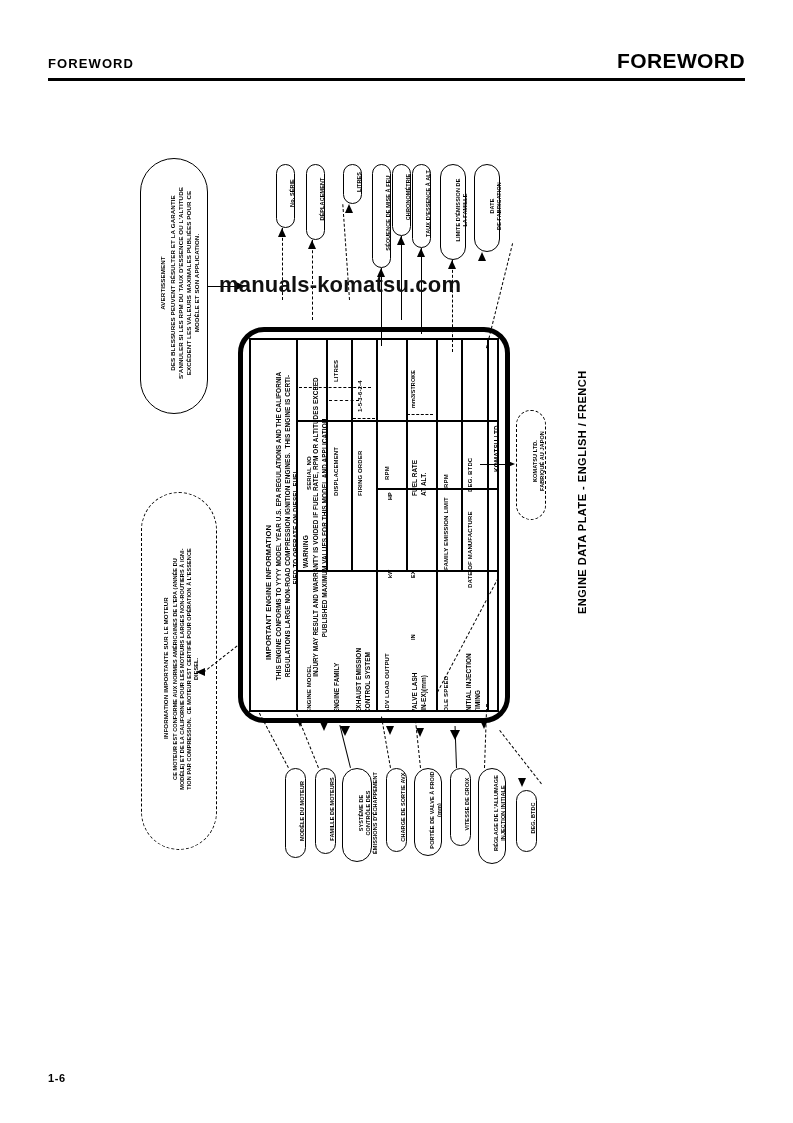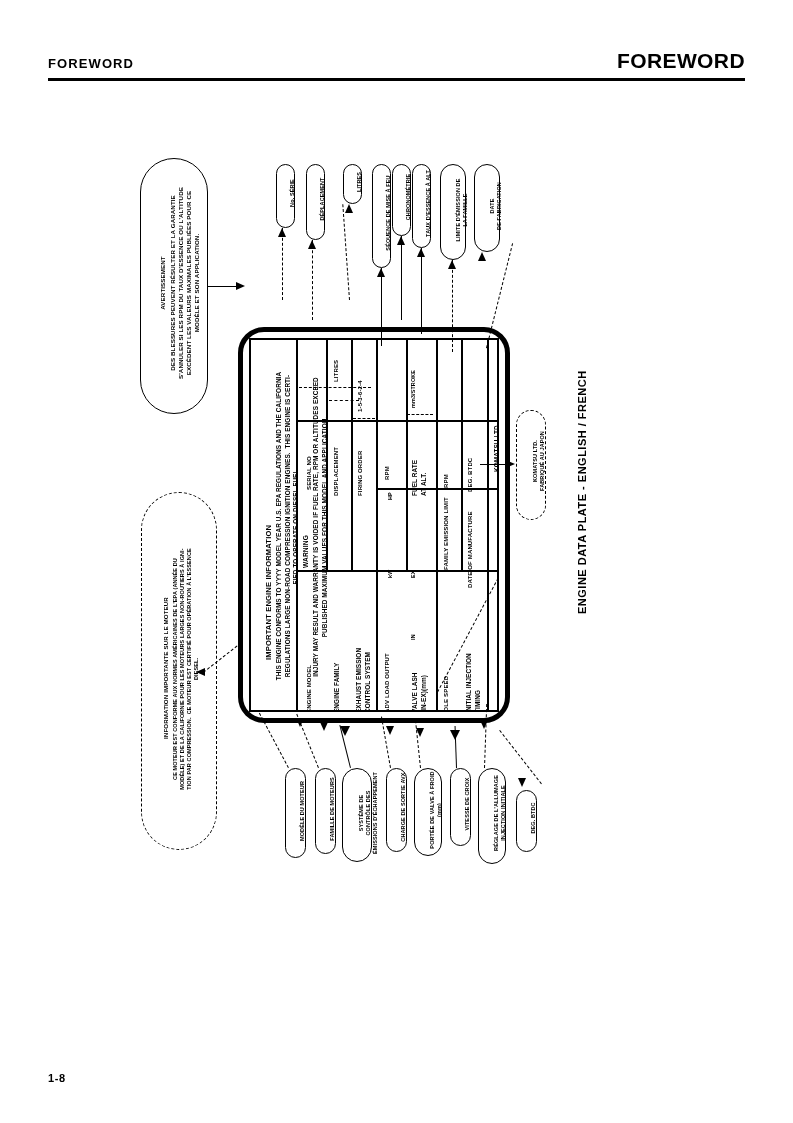--- a/index.html
+++ b/index.html
@@ -83,21 +83,21 @@
 <body>
 
 <div class="page">
 
   <div class="hdr">
     <div class="hdr-left">FOREWORD</div>
     <div class="hdr-right">FOREWORD</div>
     <div class="hdr-rule"></div>
   </div>
 
-  <div class="foot">1-8</div>
+  <div class="foot">1-6</div>
 
   <div class="bub" style="left:140px;top:158px;width:68px;height:256px;border-radius:34px;">
     <div class="bubtxt" style="left:18px;top:242px;width:236px;">AVERTISSEMENT</div>
     <div class="bubtxt" style="left:28px;top:246px;width:244px;">DES BLESSURES PEUVENT RÉSULTER ET LA GARANTIE
 S'ANNULER SI LES RPM DU TAUX D'ESSENCE OU L'ALTITUDE
 EXCÈDENT LES VALEURS MAXIMALES PUBLIÉES POUR CE
 MODÈLE ET SON APPLICATION.</div>
   </div>
 
   <div class="lead" style="left:208px;top:286px;width:34px;"></div>
@@ -289,14 +289,15 @@
 
   <div class="bub dashedb" style="left:516px;top:410px;width:30px;height:110px;border-radius:15px;">
     <div class="bubtxt t5" style="left:15px;top:100px;width:100px;">KOMATSU LTD.
 FABRIQUÉ AU JAPON</div>
   </div>
   <div class="lead" style="left:480px;top:464px;width:30px;"></div>
   <div class="arrow" style="left:506px;top:460px;border-left:9px solid #000;border-top:4.5px solid transparent;border-bottom:4.5px solid transparent;"></div>
 
   <div class="cap" style="left:576px;top:614px;">ENGINE DATA PLATE - ENGLISH / FRENCH</div>
 
+  <div class="wm">manuals-komatsu.com</div>
 
 </div>
 
 </body></html>

